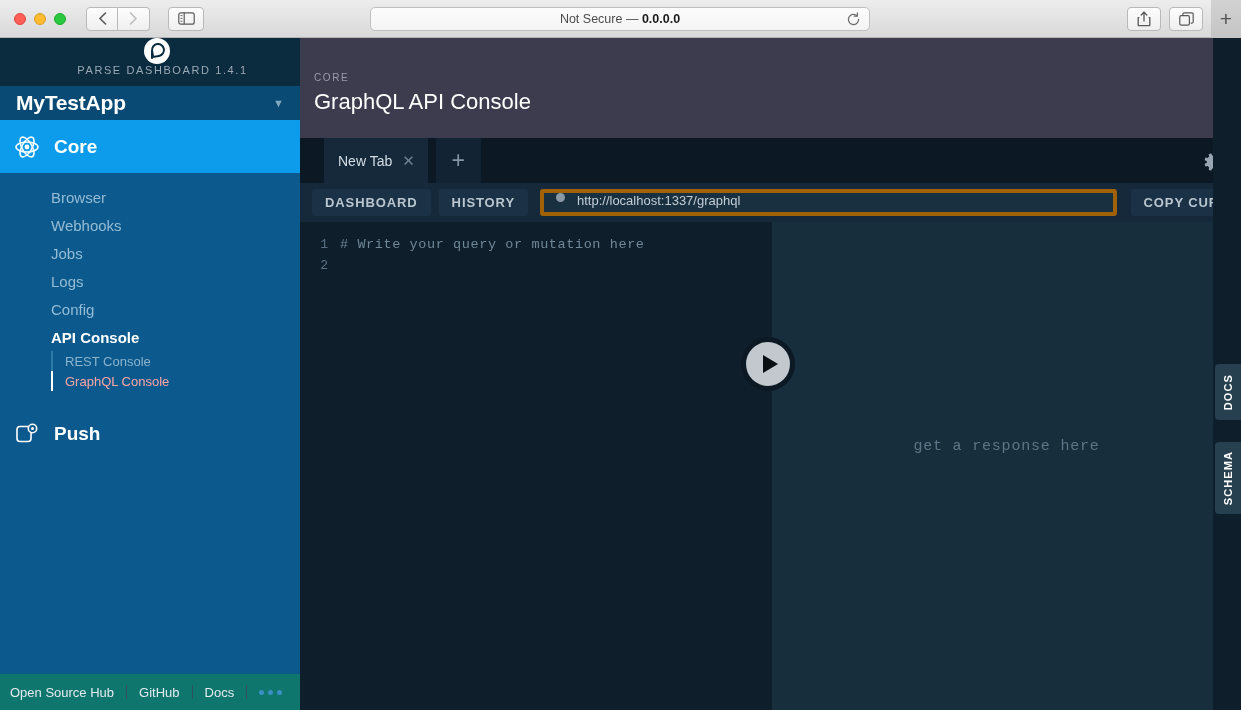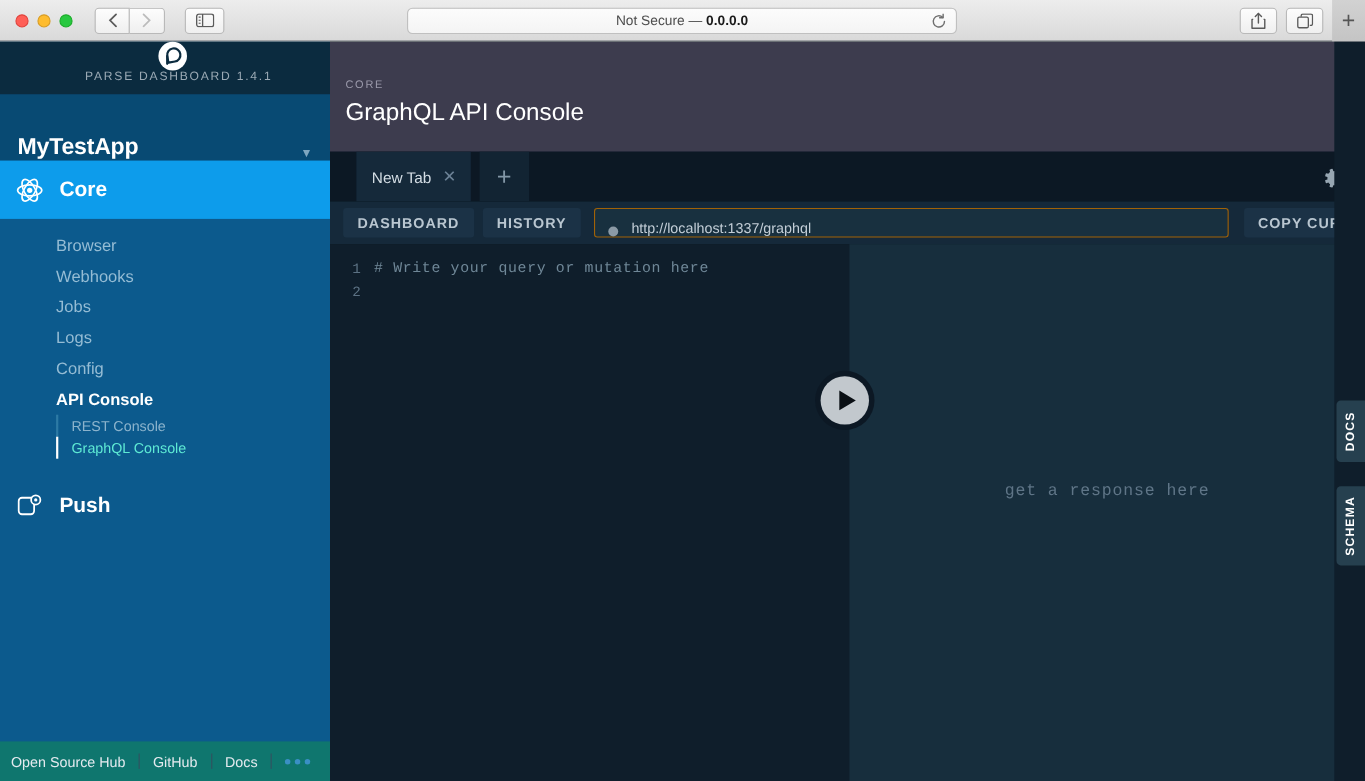--- a/index.html
+++ b/index.html
@@ -78,22 +78,22 @@
   #parse-logo::before {
     content: ""; position: absolute; left: 7px; top: 12px;
     width: 2px; height: 9px; background: #0b2b3f; border-radius: 1px;
   }
   #dashboard-title {
     margin-left: 11px; color: #9aa9b4; font-size: 11px;
     letter-spacing: 1.6px; white-space: nowrap;
   }
 
   #app-selector {
-    height: 60px; background: #084a73;
-    display: flex; align-items: flex-end; padding: 0 16px;
+    height: 34px; background: #084a73;
+    display: flex; align-items: center; padding: 0 16px;
     color: #fff;
   }
   #app-name { font-size: 21px; font-weight: bold; letter-spacing: -0.2px; }
   #app-caret { margin-left: auto; font-size: 11px; color: #7fa7c0; }
 
   .nav-section-header {
     height: 53px; display: flex; align-items: center; padding-left: 14px;
     color: #ffffff; font-size: 19px; font-weight: bold;
   }
   .nav-section-header.active { background: #0d9ceb; }
@@ -104,21 +104,21 @@
     height: 28px; display: flex; align-items: center;
     padding-left: 51px; color: #95bcd4; font-size: 15px;
   }
   .nav-item.current { color: #ffffff; font-weight: bold; }
   .subnav { padding-left: 51px; }
   .subnav-item {
     height: 20px; display: flex; align-items: center;
     border-left: 2px solid #2d7aa5; padding-left: 12px;
     color: #8bb3cc; font-size: 13px;
   }
-  .subnav-item.current { color: #5eead4; border-left: 2px solid #ffffff; }
+  .subnav-item.current { color: #fca5a5; border-left: 2px solid #ffffff; }
 
   #footer {
     position: absolute; left: 0; bottom: 0; width: 300px; height: 36px;
     background: #0f766e; display: flex; align-items: center;
     padding-left: 10px; gap: 0;
   }
   .footer-link { color: #e4eaef; font-size: 13px; padding: 0 12px; }
   .footer-link:first-child { padding-left: 0; }
   .footer-sep { width: 1px; height: 14px; background: #34505f; }
   #footer-dots { display: flex; gap: 4px; padding: 0 12px; }
@@ -148,22 +148,22 @@
   #gq-toolbar {
     height: 39px; background: #15293a; display: flex; align-items: center;
     padding: 0 0 0 12px; gap: 8px;
   }
   .gq-btn {
     height: 27px; background: #1b3246; border-radius: 3px;
     display: flex; align-items: center; padding: 0 13px;
     color: #b9c6d0; font-size: 13px; font-weight: bold; letter-spacing: 0.9px;
   }
   #gq-url {
-    flex: 1; height: 27px; background: #18303f; border: 1px solid #a16207;
-    border-radius: 3px; display: flex; align-items: flex-end; padding: 0 12px; gap: 12px;
+    flex: 1; height: 27px; background: #18303f; border: 4px solid #a16207;
+    border-radius: 3px; display: flex; align-items: flex-start; padding: 0 12px; gap: 12px;
     margin-left: 4px;
   }
   #gq-url-dot { width: 9px; height: 9px; border-radius: 50%; background: #8b9aa6; flex: none; }
   #gq-url-text { color: #c3ced7; font-size: 13px; }
   #gq-copy-curl { margin-left: 6px; margin-right: 0; }
 
   #gq-body { position: absolute; top: 84px; left: 0; width: 941px; height: 488px; display: flex; }
   #gq-editor { width: 472px; height: 488px; background: #0f1e2b; position: relative; }
   .code-line { display: flex; align-items: flex-start; height: 21px; }
   .gutter { width: 40px; text-align: right; padding-right: 12px; color: #5b7183; font-size: 13px;

